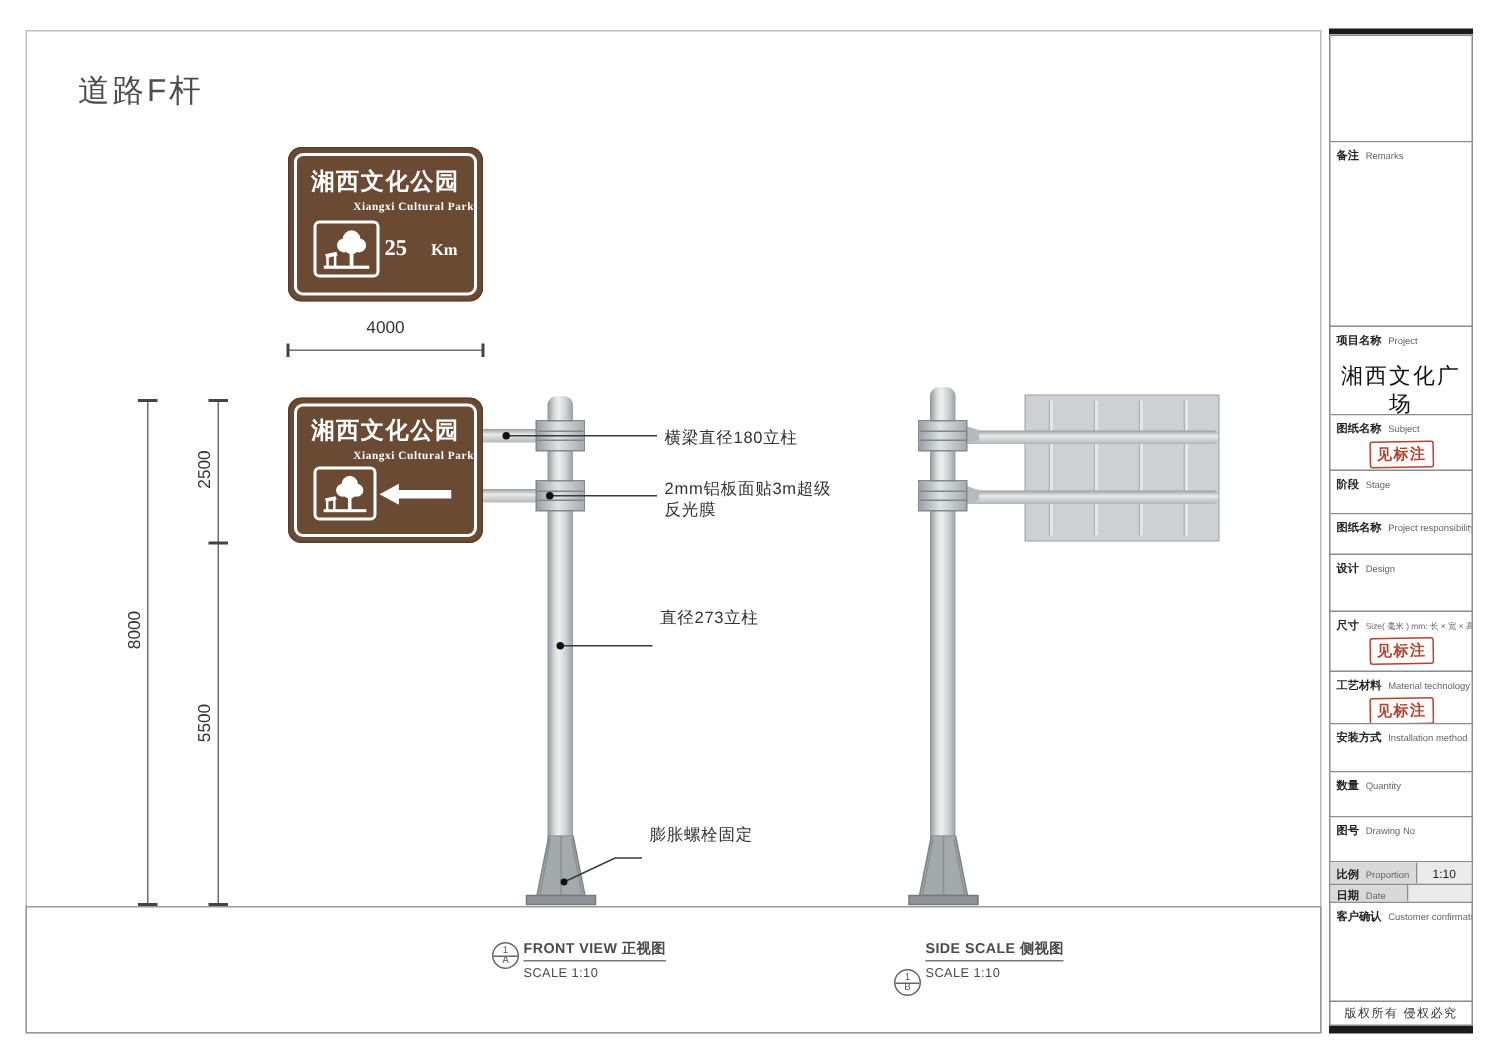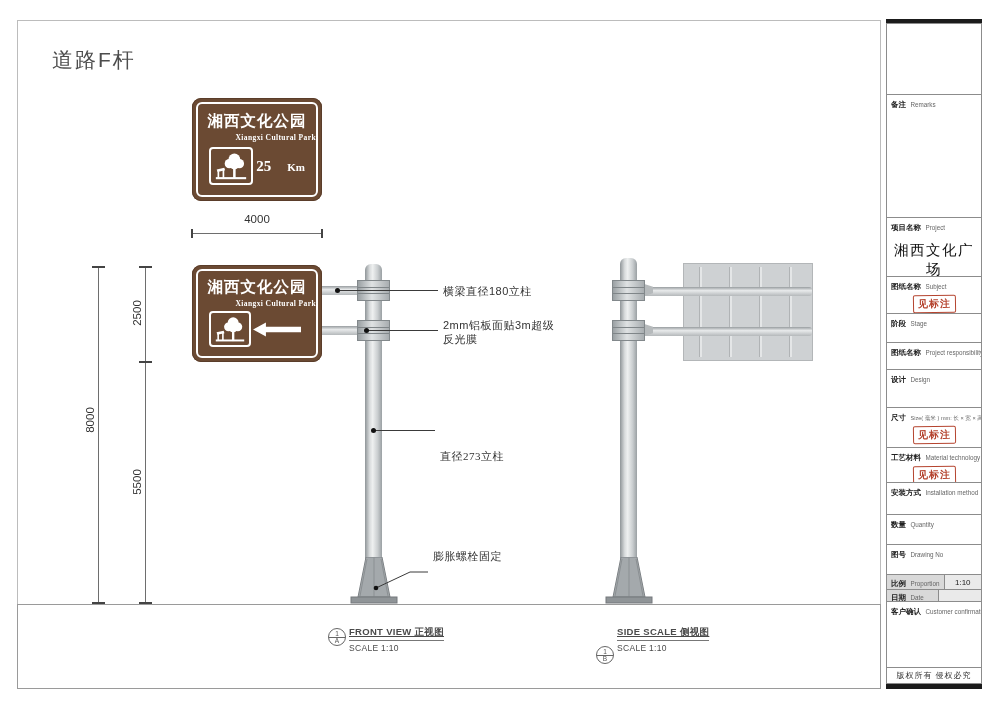--- a/index.html
+++ b/index.html
@@ -54,21 +54,21 @@
   
   .leader{height:1px;background:#3a3a3a;z-index:7;}
   .dot{width:5px;height:5px;border-radius:50%;background:#111;z-index:8;}
   .ann{font-size:11px;color:#333;letter-spacing:.5px;white-space:nowrap;z-index:8;}
 
   
   .vl-circle{width:16px;height:16px;border:1px solid #666;border-radius:50%;position:relative;color:#555;z-index:5;}
   .vl-mid{position:absolute;left:0;right:0;top:50%;height:1px;background:#666;}
   .vl-top,.vl-bot{position:absolute;width:100%;text-align:center;font-size:6.5px;line-height:7px;}
   .vl-top{top:1px;} .vl-bot{bottom:1px;}
-  .vl-name{font-size:9.5px;font-weight:bold;color:#4a4a4a;border-bottom:1px solid #777;padding-bottom:1px;letter-spacing:.3px;white-space:nowrap;text-decoration:underline;}
+  .vl-name{font-size:9.5px;font-weight:bold;color:#4a4a4a;border-bottom:1px solid #777;padding-bottom:1px;letter-spacing:.3px;white-space:nowrap;}
   .vl-scale{font-size:8.5px;color:#4a4a4a;margin-top:2px;letter-spacing:.3px;}
 
   
   .tb{left:886px;top:19px;width:96px;height:670px;box-sizing:border-box;}
   .tb-bar{position:absolute;left:0;width:96px;background:#1b1b1b;}
   .tb-body{position:absolute;left:0;top:4px;width:96px;}
   .tb-sec{box-sizing:border-box;border:1px solid #8c8c8c;border-top:none;background:#fff;position:relative;overflow:hidden;}
   .tb-sec.first{border-top:1px solid #8c8c8c;}
   .lab{padding:3px 4px 0 4px;line-height:8px;white-space:nowrap;}
   .lab-zh{font-size:7.5px;font-weight:bold;color:#222;}
@@ -174,21 +174,21 @@
   <div class="abs dot" style="left:335px;top:288px;"></div>
   <div class="abs ann" style="left:443px;top:284px;">横梁直径180立柱</div>
 
   <div class="abs leader" style="left:366px;top:330px;width:72px;"></div>
   <div class="abs dot" style="left:364px;top:328px;"></div>
   <div class="abs ann" style="left:443px;top:318px;">2mm铝板面贴3m超级</div>
   <div class="abs ann" style="left:443px;top:332px;">反光膜</div>
 
   <div class="abs leader" style="left:375px;top:430px;width:60px;"></div>
   <div class="abs dot" style="left:371px;top:428px;"></div>
-  <div class="abs ann" style="left:440px;top:449px;font-family:Liberation Serif, serif;">直径273立柱</div>
+  <div class="abs ann" style="left:440px;top:404px;">直径273立柱</div>
 
   <svg class="abs" style="left:370px;top:565px;z-index:8;" width="62" height="28">
     <polyline points="6,23 40,7 58,7" stroke="#3a3a3a" stroke-width="1" fill="none"></polyline>
     <circle cx="6" cy="23" r="2.3" fill="#111"></circle>
   </svg>
   <div class="abs ann" style="left:433px;top:549px;">膨胀螺栓固定</div>
 
   <svg class="abs" style="left:344px;top:557px;z-index:5;" width="60" height="47">
     <polygon points="22,0 38,0 46,40 14,40" fill="#a4a9ac" stroke="#7d8285" stroke-width="1"></polygon>
     <line x1="23" y1="2" x2="16" y2="39" stroke="#8b9093" stroke-width="1"></line>

